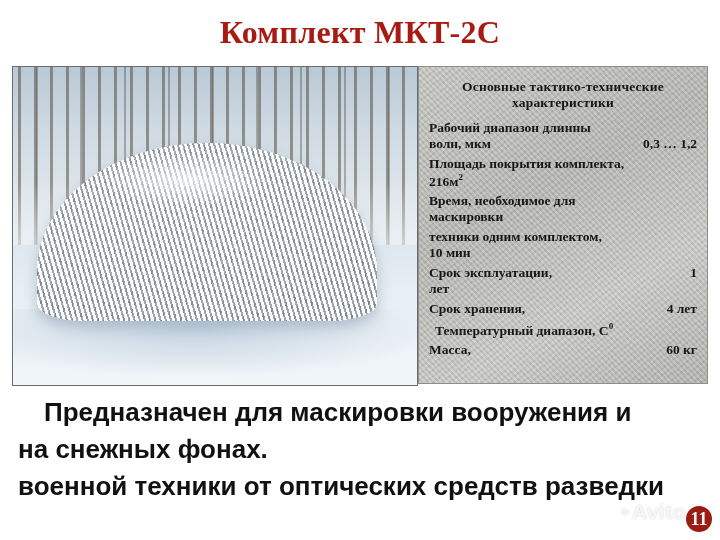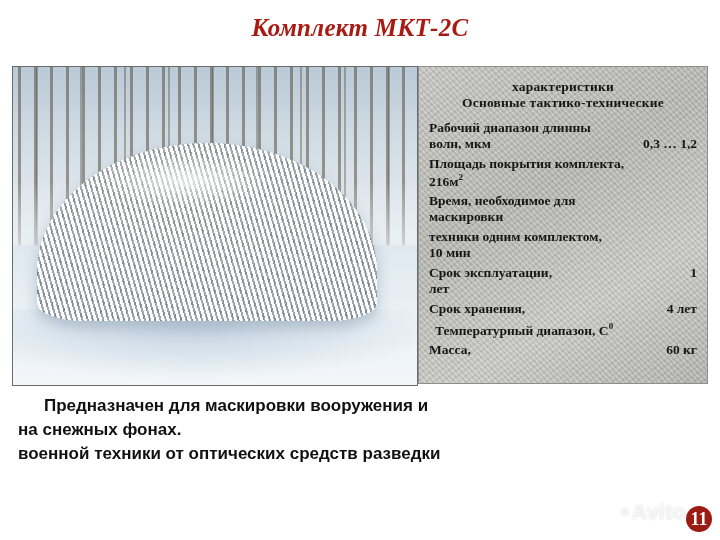--- a/index.html
+++ b/index.html
@@ -23,24 +23,23 @@
   }
   
   .title {
     position: absolute;
     left: 0;
     top: 14px;
     width: 720px;
     text-align: center;
     font-family: "Liberation Serif", serif;
     font-weight: bold;
-    font-size: 25px;
+    font-size: 32px;
     color: #a81b12;
     letter-spacing: 0.3px;
-    font-style: italic;
   }
   
   .photo {
     position: absolute;
     left: 12px;
     top: 66px;
     width: 404px;
     height: 318px;
     border: 1px solid #6b6b6b;
     overflow: hidden;
@@ -167,21 +166,21 @@
     font-size: 9px;
   }
   
   .caption {
     position: absolute;
     left: 12px;
     top: 394px;
     width: 696px;
     font-family: "Liberation Sans", sans-serif;
     font-weight: bold;
-    font-size: 17px;
+    font-size: 26px;
     line-height: 1.42;
     color: #111111;
     padding-left: 6px;
     box-sizing: border-box;
   }
   .caption .indent {
     padding-left: 26px;
   }
   
   .watermark {
@@ -231,22 +230,22 @@
     <div class="treeline-haze"></div>
     <div class="snowfield"></div>
     <div class="snow-shadow"></div>
     <div class="netmound">
       <div class="mound-ridge"></div>
     </div>
   </div>
 
   <div class="spec-panel">
     <div class="spec-head">
+      <div>Основные тактико-технические</div>
       <div>характеристики</div>
-      <div>Основные тактико-технические</div>
     </div>
 
     <div class="spec-row">
       <span class="lbl">Рабочий диапазон длинны</span><br>
       <span class="lbl">волн, мкм</span>
       <span class="val">0,3 … 1,2</span>
     </div>
 
     <div class="spec-row">
       <span class="lbl">Площадь покрытия комплекта,</span><br>

